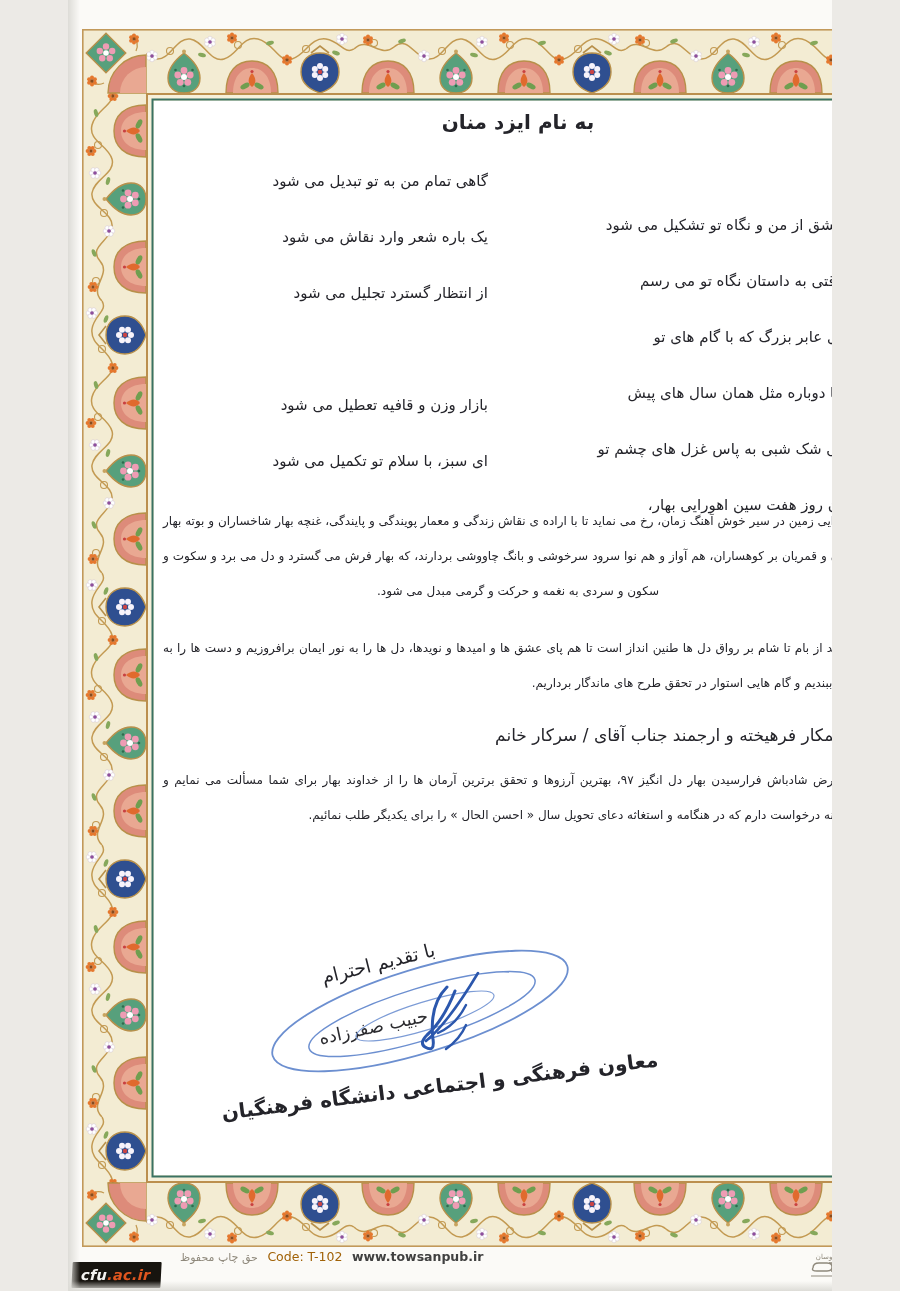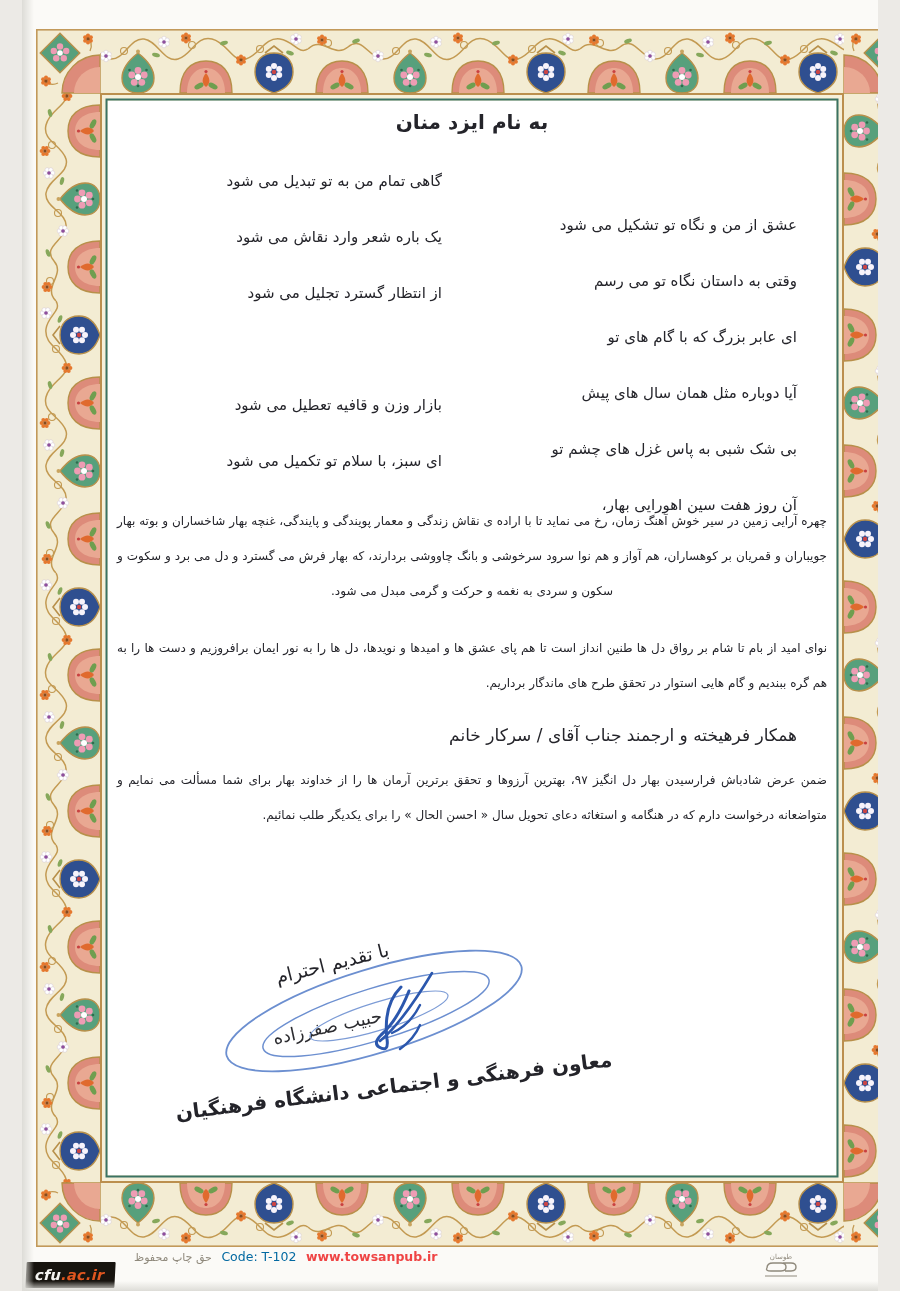--- a/index.html
+++ b/index.html
@@ -1,18 +1,18 @@
 <!DOCTYPE html>
 <html lang="fa"><head>
 <meta charset="utf-8">
 <style>
   html,body{margin:0;padding:0;}
   body{background:#eceae6;}
   .sheet{
-    position:relative;width:856px;height:1291px;margin:0 auto;
+    position:relative;width:764px;height:1291px;margin:0 auto;
     background:#fbfaf7;overflow:hidden;
     font-family:"DejaVu Sans",sans-serif;color:#24242a;
   }
   .sheet .edge-left{position:absolute;left:0;top:0;width:12px;height:100%;
     background:linear-gradient(90deg,#dddcd7,rgba(255,255,255,0));pointer-events:none;}
   .sheet .edge-bottom{position:absolute;left:0;bottom:0;width:100%;height:10px;
     background:linear-gradient(0deg,#dddcd7,rgba(255,255,255,0));pointer-events:none;}
   .frame{position:absolute;left:14px;top:29px;}
 
   .content{
@@ -38,22 +38,22 @@
   .sig-salute{position:absolute;left:252px;top:952px;font-size:19px;font-weight:500;
     transform:rotate(-14deg);white-space:nowrap;direction:rtl;}
   .sig-name{position:absolute;left:250px;top:1016px;font-size:18px;
     transform:rotate(-12deg);white-space:nowrap;direction:rtl;color:#2c2c30;}
   .sig-title{position:absolute;left:152px;top:1074px;font-size:20px;font-weight:bold;
     transform:rotate(-7deg);white-space:nowrap;direction:rtl;}
   .sig-scribble{position:absolute;left:182px;top:933px;}
 
   .footer-line{position:absolute;left:112px;top:1249px;direction:ltr;white-space:nowrap;
     font-size:11px;color:#8f897c;}
-  .footer-line .code{font-size:12.5px;color:#0369a1;margin:0 6px;}
-  .footer-line .url{font-size:12.5px;font-weight:bold;color:#ef4444;margin-top:31px;}
+  .footer-line .code{font-size:12.5px;color:#a16207;margin:0 6px;}
+  .footer-line .url{font-size:12.5px;font-weight:bold;color:#404040;margin-top:31px;}
   .pub-logo{position:absolute;left:735px;top:1250px;}
   .cfu-badge{position:absolute;left:4px;top:1262px;background:#17140f;
     padding:3px 11px 4px 9px;transform:skewX(-3deg);border-radius:1px;}
   .cfu-badge span{font-style:italic;font-weight:bold;font-size:14.5px;letter-spacing:.3px;}
   .cfu-badge .cfu{color:#f4f3f0;}
   .cfu-badge .dom{color:#e0561f;}
 </style>
 </head>
 <body>
 

